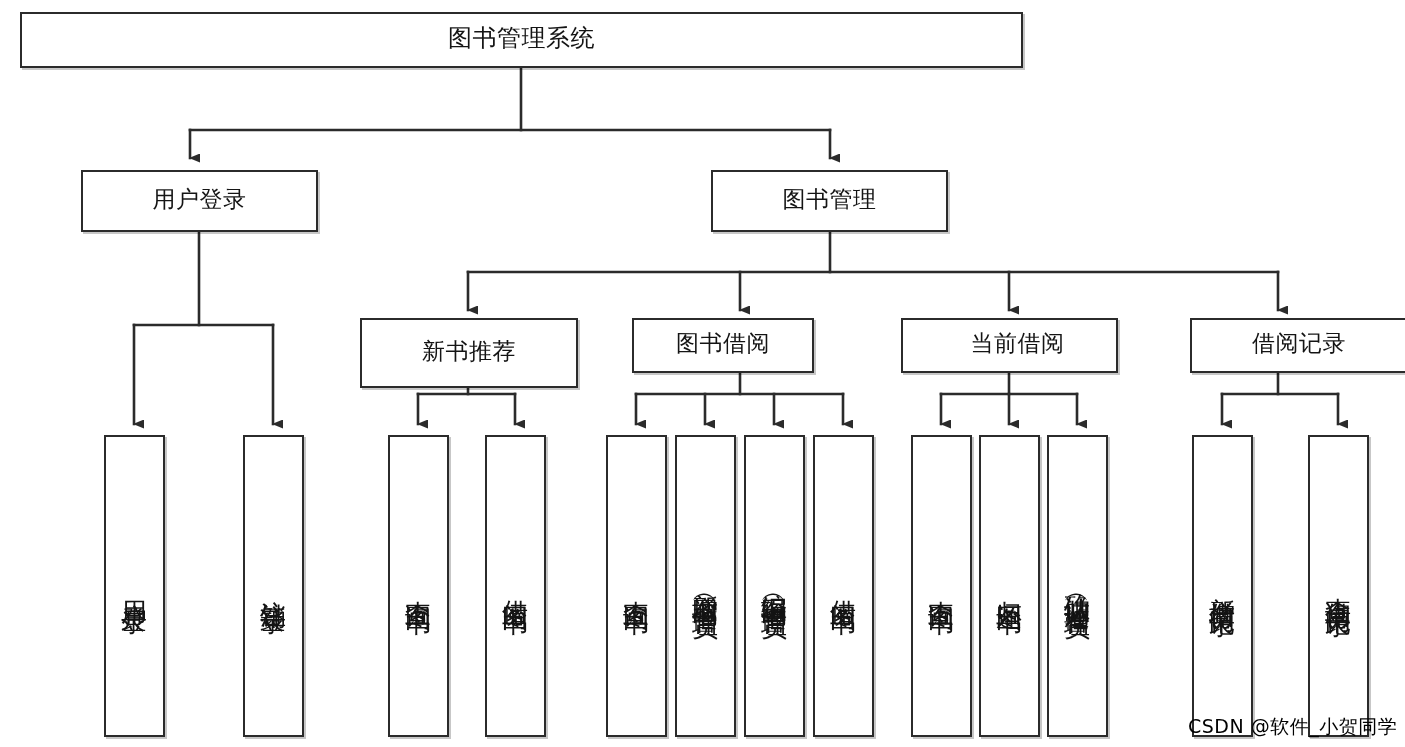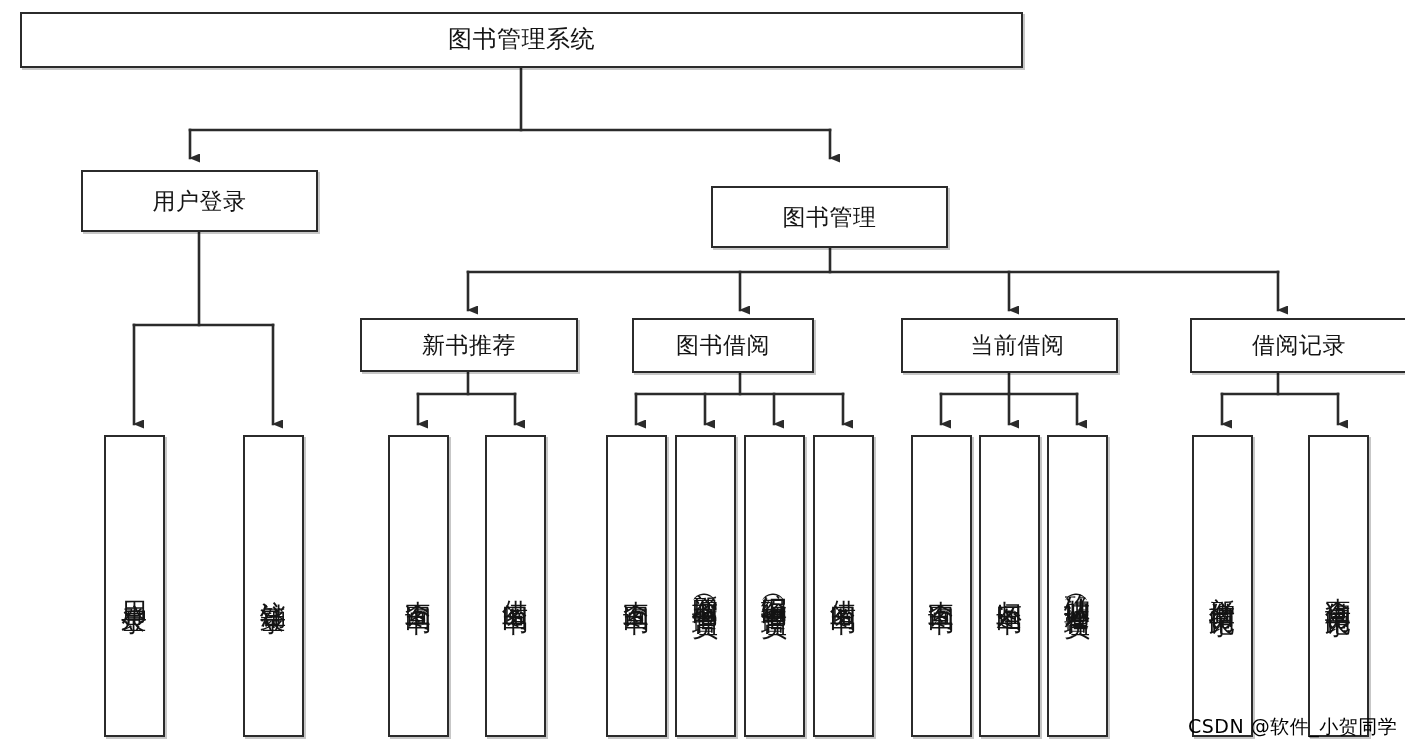--- a/index.html
+++ b/index.html
@@ -23,21 +23,21 @@
     color:#141414;
   }
   .node .label{
     display:block;
     line-height:1.08;
     letter-spacing:0.5px;
     text-align:center;
     white-space:nowrap;
   }
   
-  .node.h .label{font-size:23px;}
+  .node.h .label{font-size:23px;font-family:Liberation Mono, monospace;}
   .node.root .label{font-size:24px;}
   
   .node.v{align-items:center;justify-content:center;}
   .node.v .label{
     writing-mode:vertical-rl;
     text-orientation:upright;
     font-size:26px;
     line-height:1.0;
     letter-spacing:3px;
     white-space:nowrap;
@@ -107,25 +107,25 @@
     </g>
   </svg>
 
   <div class="node h root" style="left:20px;top:12px;width:1003px;height:56px;">
     <span class="label">图书管理系统</span>
   </div>
 
   <div class="node h" style="left:81px;top:170px;width:237px;height:62px;">
     <span class="label">用户登录</span>
   </div>
-  <div class="node h" style="left:711px;top:186px;width:237px;height:62px;">
+  <div class="node h" style="left:711px;top:170px;width:237px;height:62px;">
     <span class="label">图书管理</span>
   </div>
 
-  <div class="node h" style="left:360px;top:318px;width:218px;height:54px;">
+  <div class="node h" style="left:360px;top:318px;width:218px;height:70px;">
     <span class="label">新书推荐</span>
   </div>
   <div class="node h" style="left:632px;top:318px;width:182px;height:55px;">
     <span class="label">图书借阅</span>
   </div>
   <div class="node h" style="left:901px;top:318px;width:217px;height:55px;padding-left:16px;">
     <span class="label">当前借阅</span>
   </div>
   <div class="node h" style="left:1170px;top:318px;width:218px;height:55px;margin-left:20px;">
     <span class="label">借阅记录</span>

